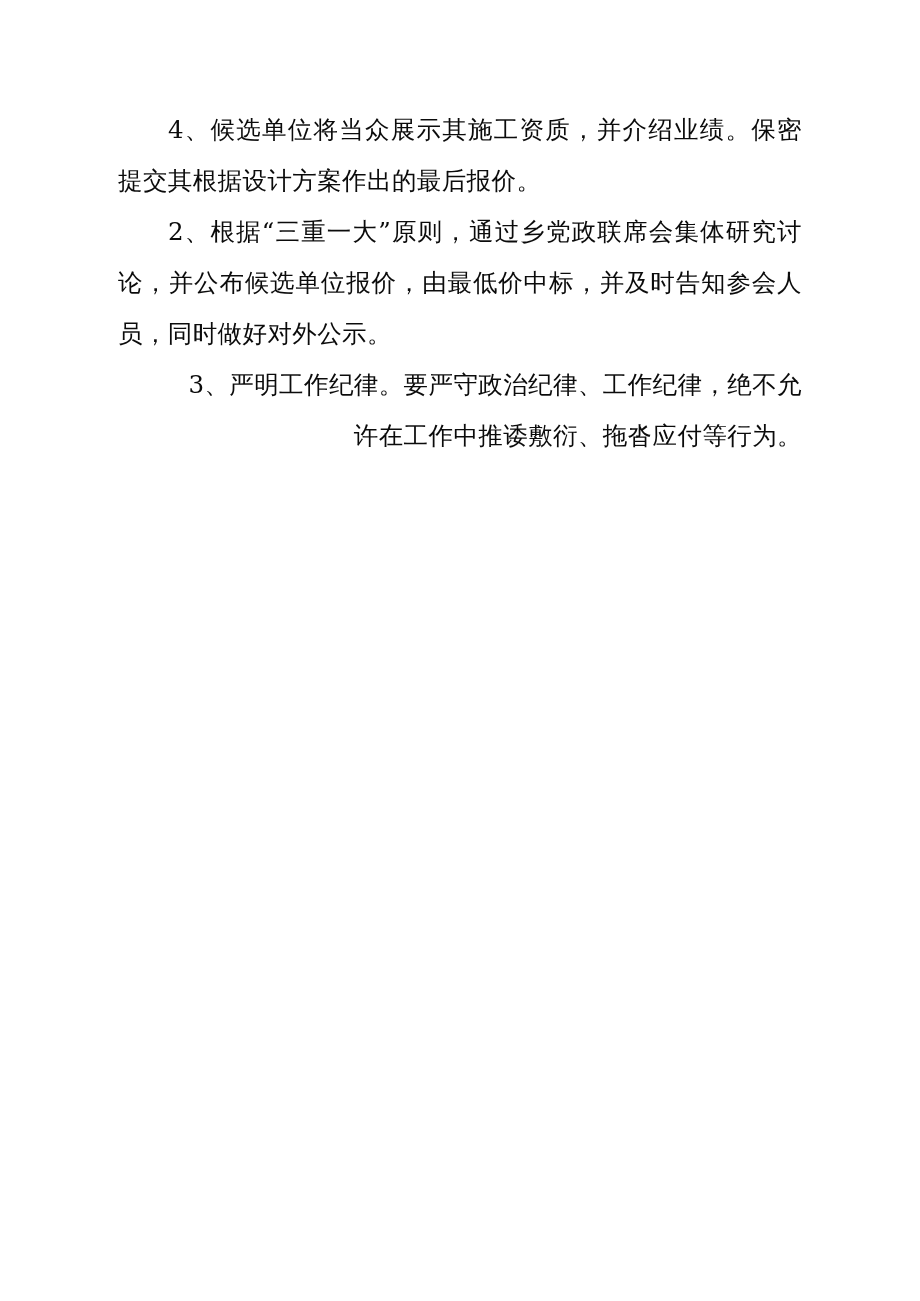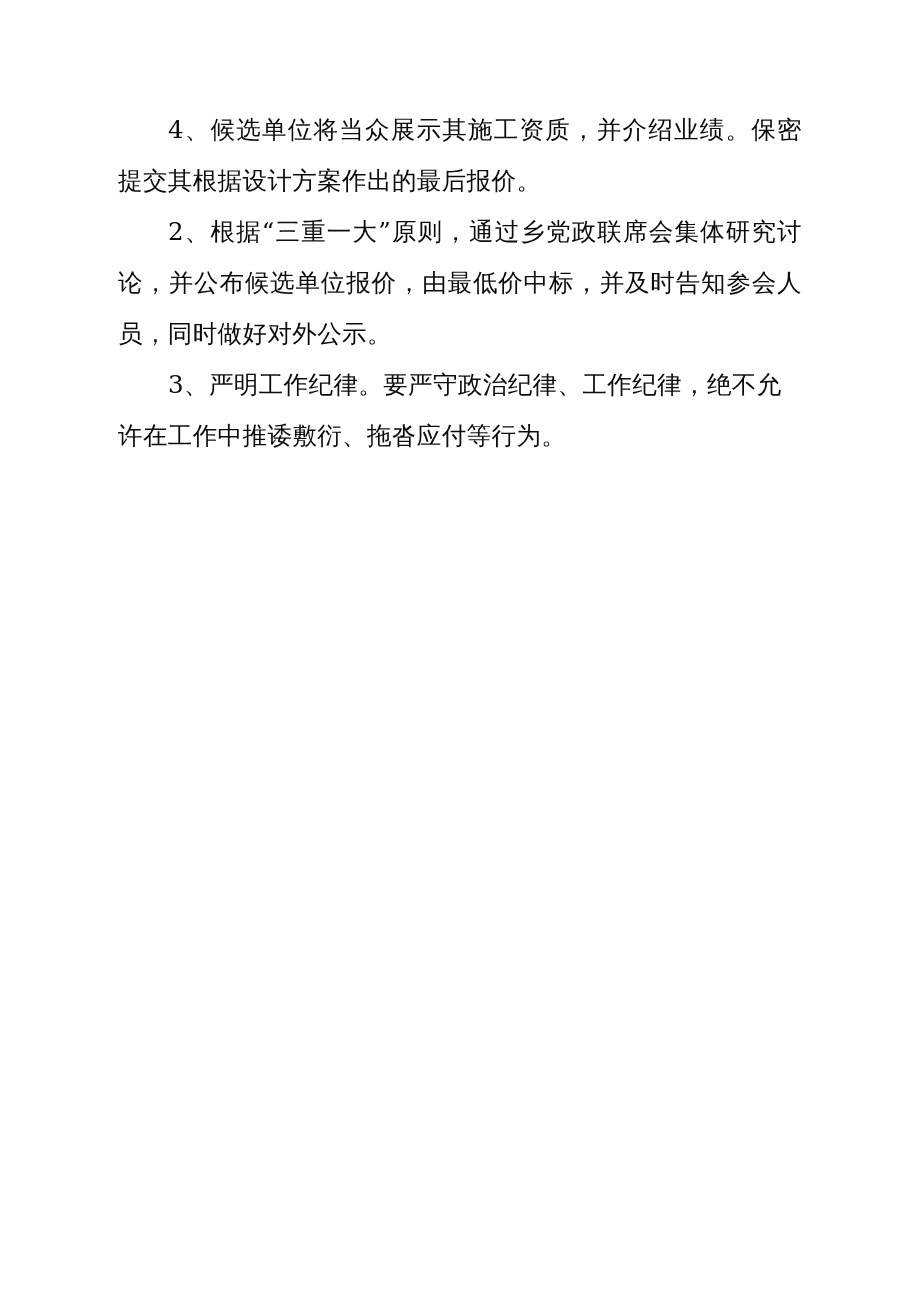--- a/index.html
+++ b/index.html
@@ -33,21 +33,21 @@
     letter-spacing: 0.4px;
     margin: 0;
     text-indent: 50px;
     font-family: "DejaVu Serif", serif;
     font-weight: 500;
   }
   .para.heading {
     letter-spacing: 5px;
   }
   .para.last {
-    text-align: left;
+    text-align: right;
   }
 </style>
 </head>
 <body>
 
 <div class="page">
   <div class="doc-body">
     <p class="para">4、候选单位将当众展示其施工资质，并介绍业绩。保密提交其根据设计方案作出的最后报价。</p>
     <p class="para">2、根据“三重一大”原则，通过乡党政联席会集体研究讨论，并公布候选单位报价，由最低价中标，并及时告知参会人员，同时做好对外公示。</p>
     <p class="para last">3、严明工作纪律。要严守政治纪律、工作纪律，绝不允许在工作中推诿敷衍、拖沓应付等行为。</p>

